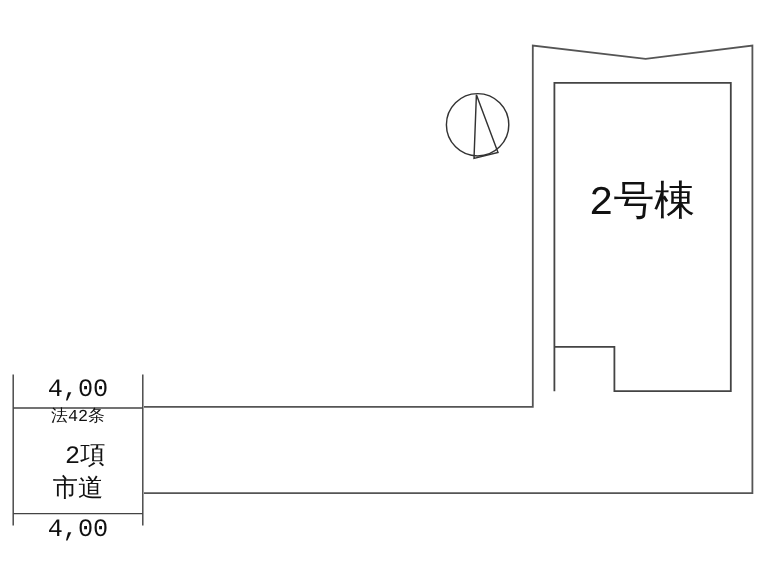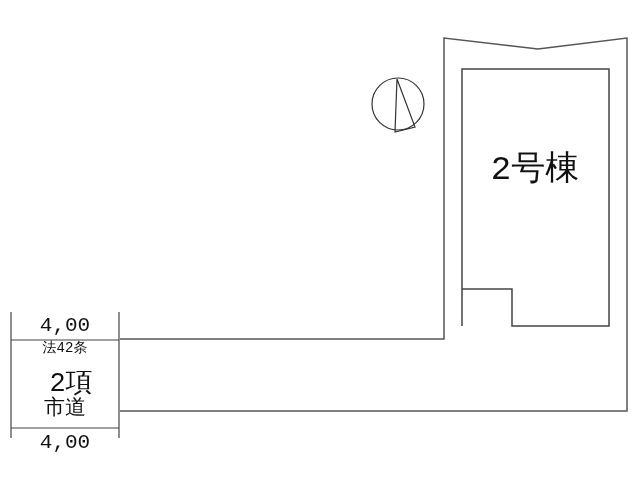--- a/index.html
+++ b/index.html
@@ -24,15 +24,15 @@
   <g>
     <circle cx="398" cy="104" r="26" fill="none" stroke="#333" stroke-width="1.2"></circle>
     <polygon points="397,79 395,132 415,127" fill="none" stroke="#333" stroke-width="1.2"></polygon>
   </g>
 </svg>
 
 <div class="lbl" style="left:470px; top:153px; width:130px; font-size:34px;">2号棟</div>
 
 <div class="lbl" style="left:11px; top:315px; width:108px; font-size:21px;">4,00</div>
 <div class="lbl" style="left:11px; top:341px; width:108px; font-size:14px;">法42条</div>
-<div class="lbl" style="left:11px; top:371px; width:120px; font-size:27px;">2項</div>
+<div class="lbl" style="left:11px; top:371px; width:120px; font-size:21px;">2項</div>
 <div class="lbl" style="left:11px; top:398px; width:108px; font-size:21px;">市道</div>
 <div class="lbl" style="left:11px; top:432px; width:108px; font-size:21px;">4,00</div>
 
 </body></html>

